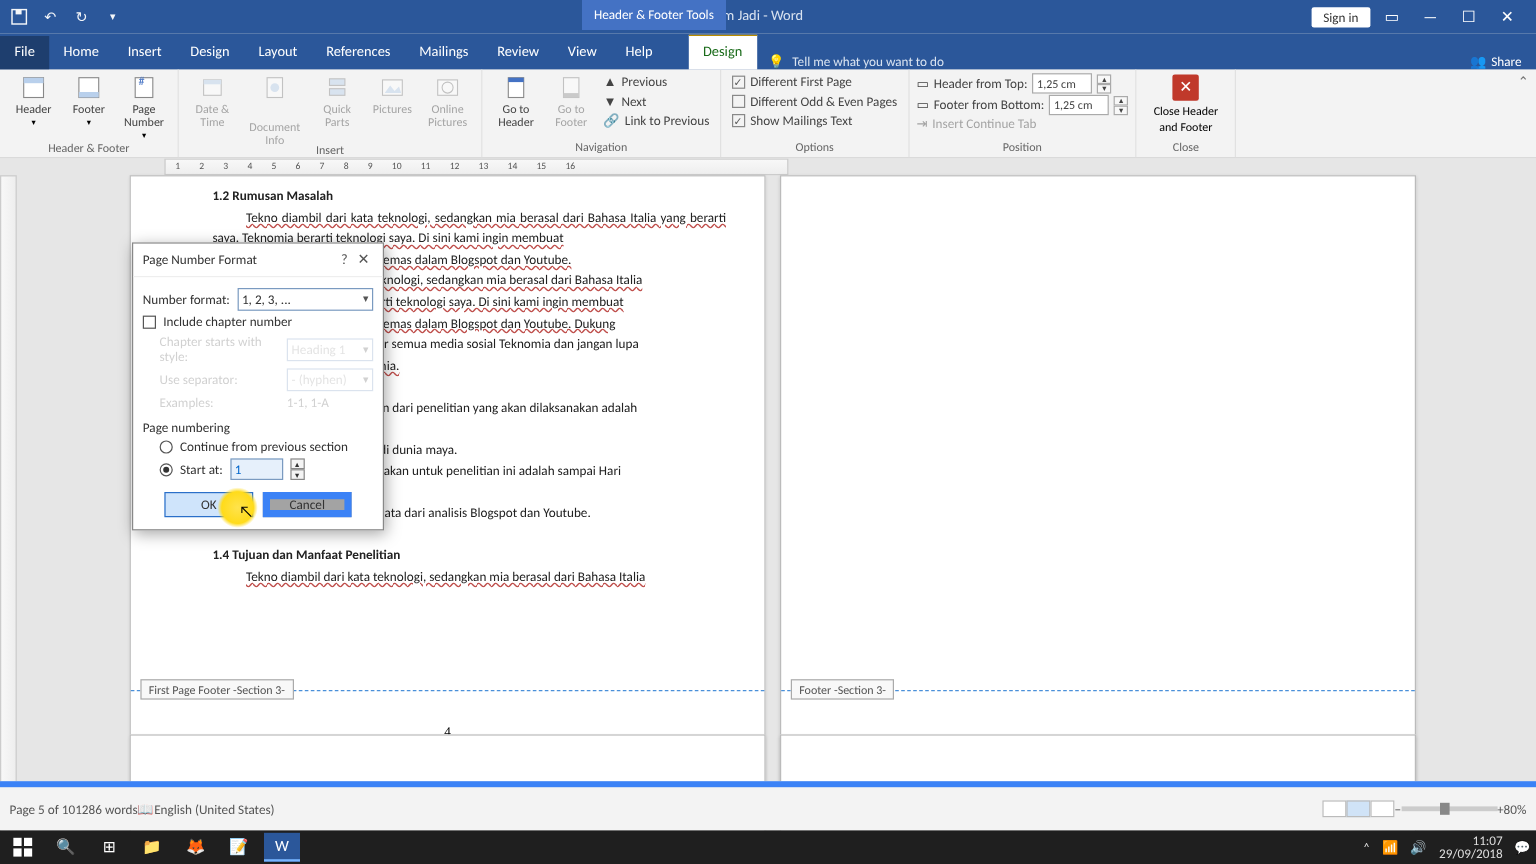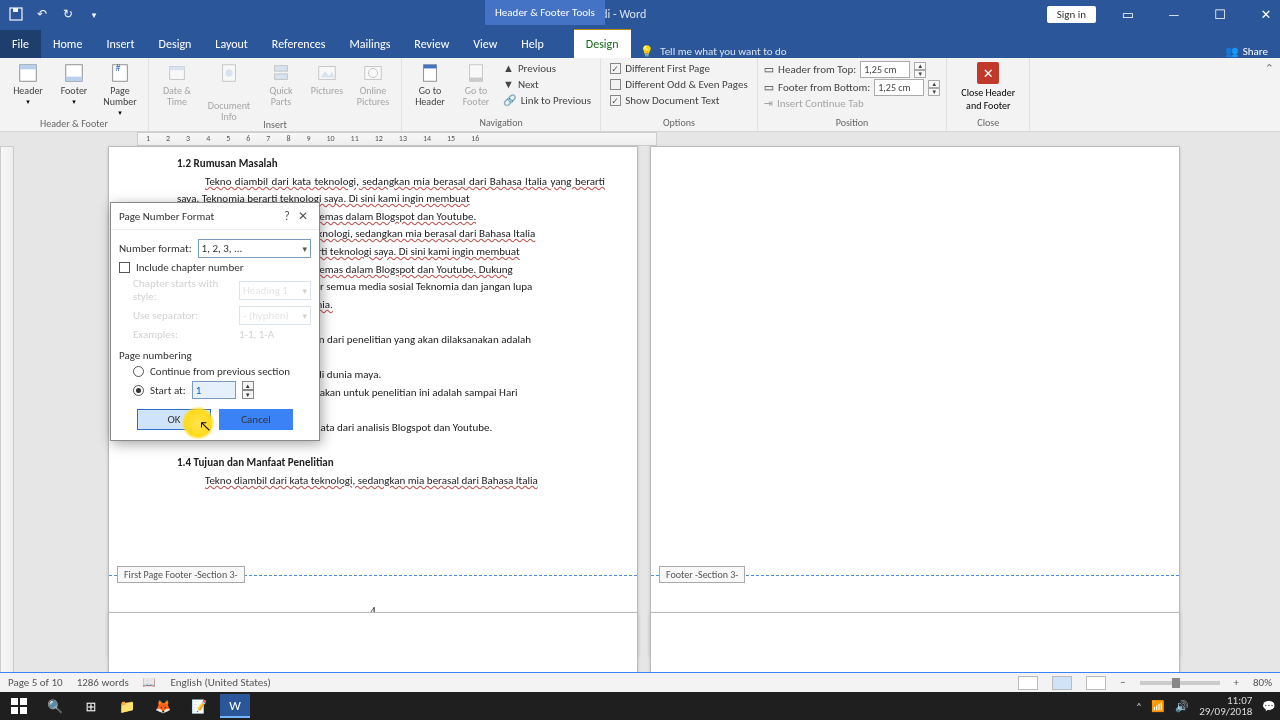--- a/index.html
+++ b/index.html
@@ -3,21 +3,21 @@
 <meta charset="utf-8">
 <style>
 * { margin: 0; padding: 0; box-sizing: border-box; font-family: "Segoe UI", Calibri, sans-serif; font-size: 11px; }
 body { width: 1280px; height: 720px; background: #e6e6e6; overflow: hidden; position: relative; }
 
 
 .titlebar { height: 28px; background: #2b579a; display: flex; align-items: center; color: #fff; }
 .qat { display: flex; align-items: center; gap: 10px; padding: 0 8px; }
 .qat .ic { width: 16px; height: 16px; display:flex;align-items:center;justify-content:center; font-size: 12px; color:#fff; opacity:0.95;}
 .title-center { flex:1; text-align:center; font-size: 12px; color:#d9e3f0;}
-.tb-right { display:flex; align-items:center; gap:18px; }
+.tb-right { display:flex; align-items:center; gap:4px; padding-right:10px;}
 .signin { background:#fff; color:#333; padding:2px 10px; border-radius:2px; font-size:11px;}
 .wbtn { width:28px; height:28px; display:flex; align-items:center; justify-content:center; color:#fff; font-size:13px;}
 .hf-tools { position:absolute; top:0; left:485px; background:#4472c4; color:#fff; font-size:11px; padding:6px 10px; }
 
 
 .ribbon-tabs { height: 30px; background:#2b579a; display:flex; align-items:flex-end; color:#fff; }
 .tab { padding: 7px 12px; font-size:12px; cursor:pointer; }
 .tab.file { background:#1e3e6e; }
 .tab.active-yellow { background:#fff; color:#1a6b1a; border-top: 1px solid #b88c00; }
 .tab.ctx { color:#1a6b1a;}
@@ -74,29 +74,29 @@
 .combobox .ar{font-size:9px;color:#555;}
 .chksq { width:11px; height:11px; border:1px solid #555;}
 .indent{padding-left:14px;}
 .section-lbl{margin-top:8px; margin-bottom:2px;}
 .radio{width:11px;height:11px;border:1px solid #555;border-radius:50%;display:inline-flex;align-items:center;justify-content:center;}
 .radio.sel::after{content:"";width:5px;height:5px;background:#333;border-radius:50%;}
 .startbox{width:44px;height:18px;border:1px solid #7a9ac0;background:#e6f0fb;color:#0066cc;padding:0 3px;display:flex;align-items:center;font-size:11px;}
 .startspin{display:flex;flex-direction:column;}
 .startspin div{width:12px;height:9px;border:1px solid #888;font-size:7px;text-align:center;line-height:7px;background:#f4f4f4;}
 .dlg-btns{display:flex;justify-content:center;gap:8px;margin-top:10px;}
-.dbtn{width:74px;height:21px;border:6px solid #3b82f6;background:#3b82f6;font-size:11px;display:flex;align-items:center;justify-content:center;}
+.dbtn{width:74px;height:21px;border:6px solid #3b82f6;background:#a3a3a3;font-size:11px;display:flex;align-items:center;justify-content:center;}
 .dbtn.ok{border:1px solid #2a6fc9; background:#cfe4fb;}
 
 
 .hl-cursor{position:absolute; width:34px; height:34px; border-radius:50%; background:radial-gradient(circle,#ffe34d 0%,#ffdb1a 55%,rgba(255,219,26,0) 70%); z-index:200; pointer-events:none;}
 .cursor-arrow{position:absolute; font-size:14px; color:#000; z-index:201;}
 
 
-.statusbar{position:absolute;bottom:28px;left:0;right:0;height:20px;background:#f3f3f3;border-top:1px solid #3b82f6;display:flex;align-items:center;padding:8px 8px;font-size:11px;color:#555;gap:14px;}
+.statusbar{position:absolute;bottom:28px;left:0;right:0;height:20px;background:#f3f3f3;border-top:5px solid #3b82f6;display:flex;align-items:center;padding:18px 8px;font-size:11px;color:#555;}
 .statusbar .sp{flex:1;}
 .viewbtn{width:20px;height:14px;border:1px solid #bbb;background:#fff;}
 .zoom-slider{width:80px;height:4px;background:#ccc;position:relative;}
 .zoom-slider::after{content:"";position:absolute;left:40%;top:-3px;width:8px;height:10px;background:#888;}
 
 
 .taskbar{position:absolute;bottom:0;left:0;right:0;height:28px;background:#1f1f1f;display:flex;align-items:center;padding:0 4px;gap:6px;}
 .taskbar .tb{width:30px;height:24px;display:flex;align-items:center;justify-content:center;color:#fff;font-size:13px;}
 .taskbar .sp{flex:1;}
 .tray{display:flex;align-items:center;gap:10px;color:#ddd;font-size:10px;}
@@ -269,21 +269,21 @@
         <div class="rowbtn">
             <span class="chk checked"></span>
             <span>Different First Page</span>
           </div>
         <div class="rowbtn">
             <span class="chk"></span>
             <span>Different Odd &amp; Even Pages</span>
           </div>
         <div class="rowbtn">
             <span class="chk checked"></span>
-            <span>Show Document Text</span>
+            <span>Show Mailings Text</span>
           </div>
       </div>
     </div>
     <div class="group-label">Options</div>
   </div>
   <div class="group">
     <div class="group-body">
       <div class="stack">
         <div class="posrow">
             <span>▭</span>

